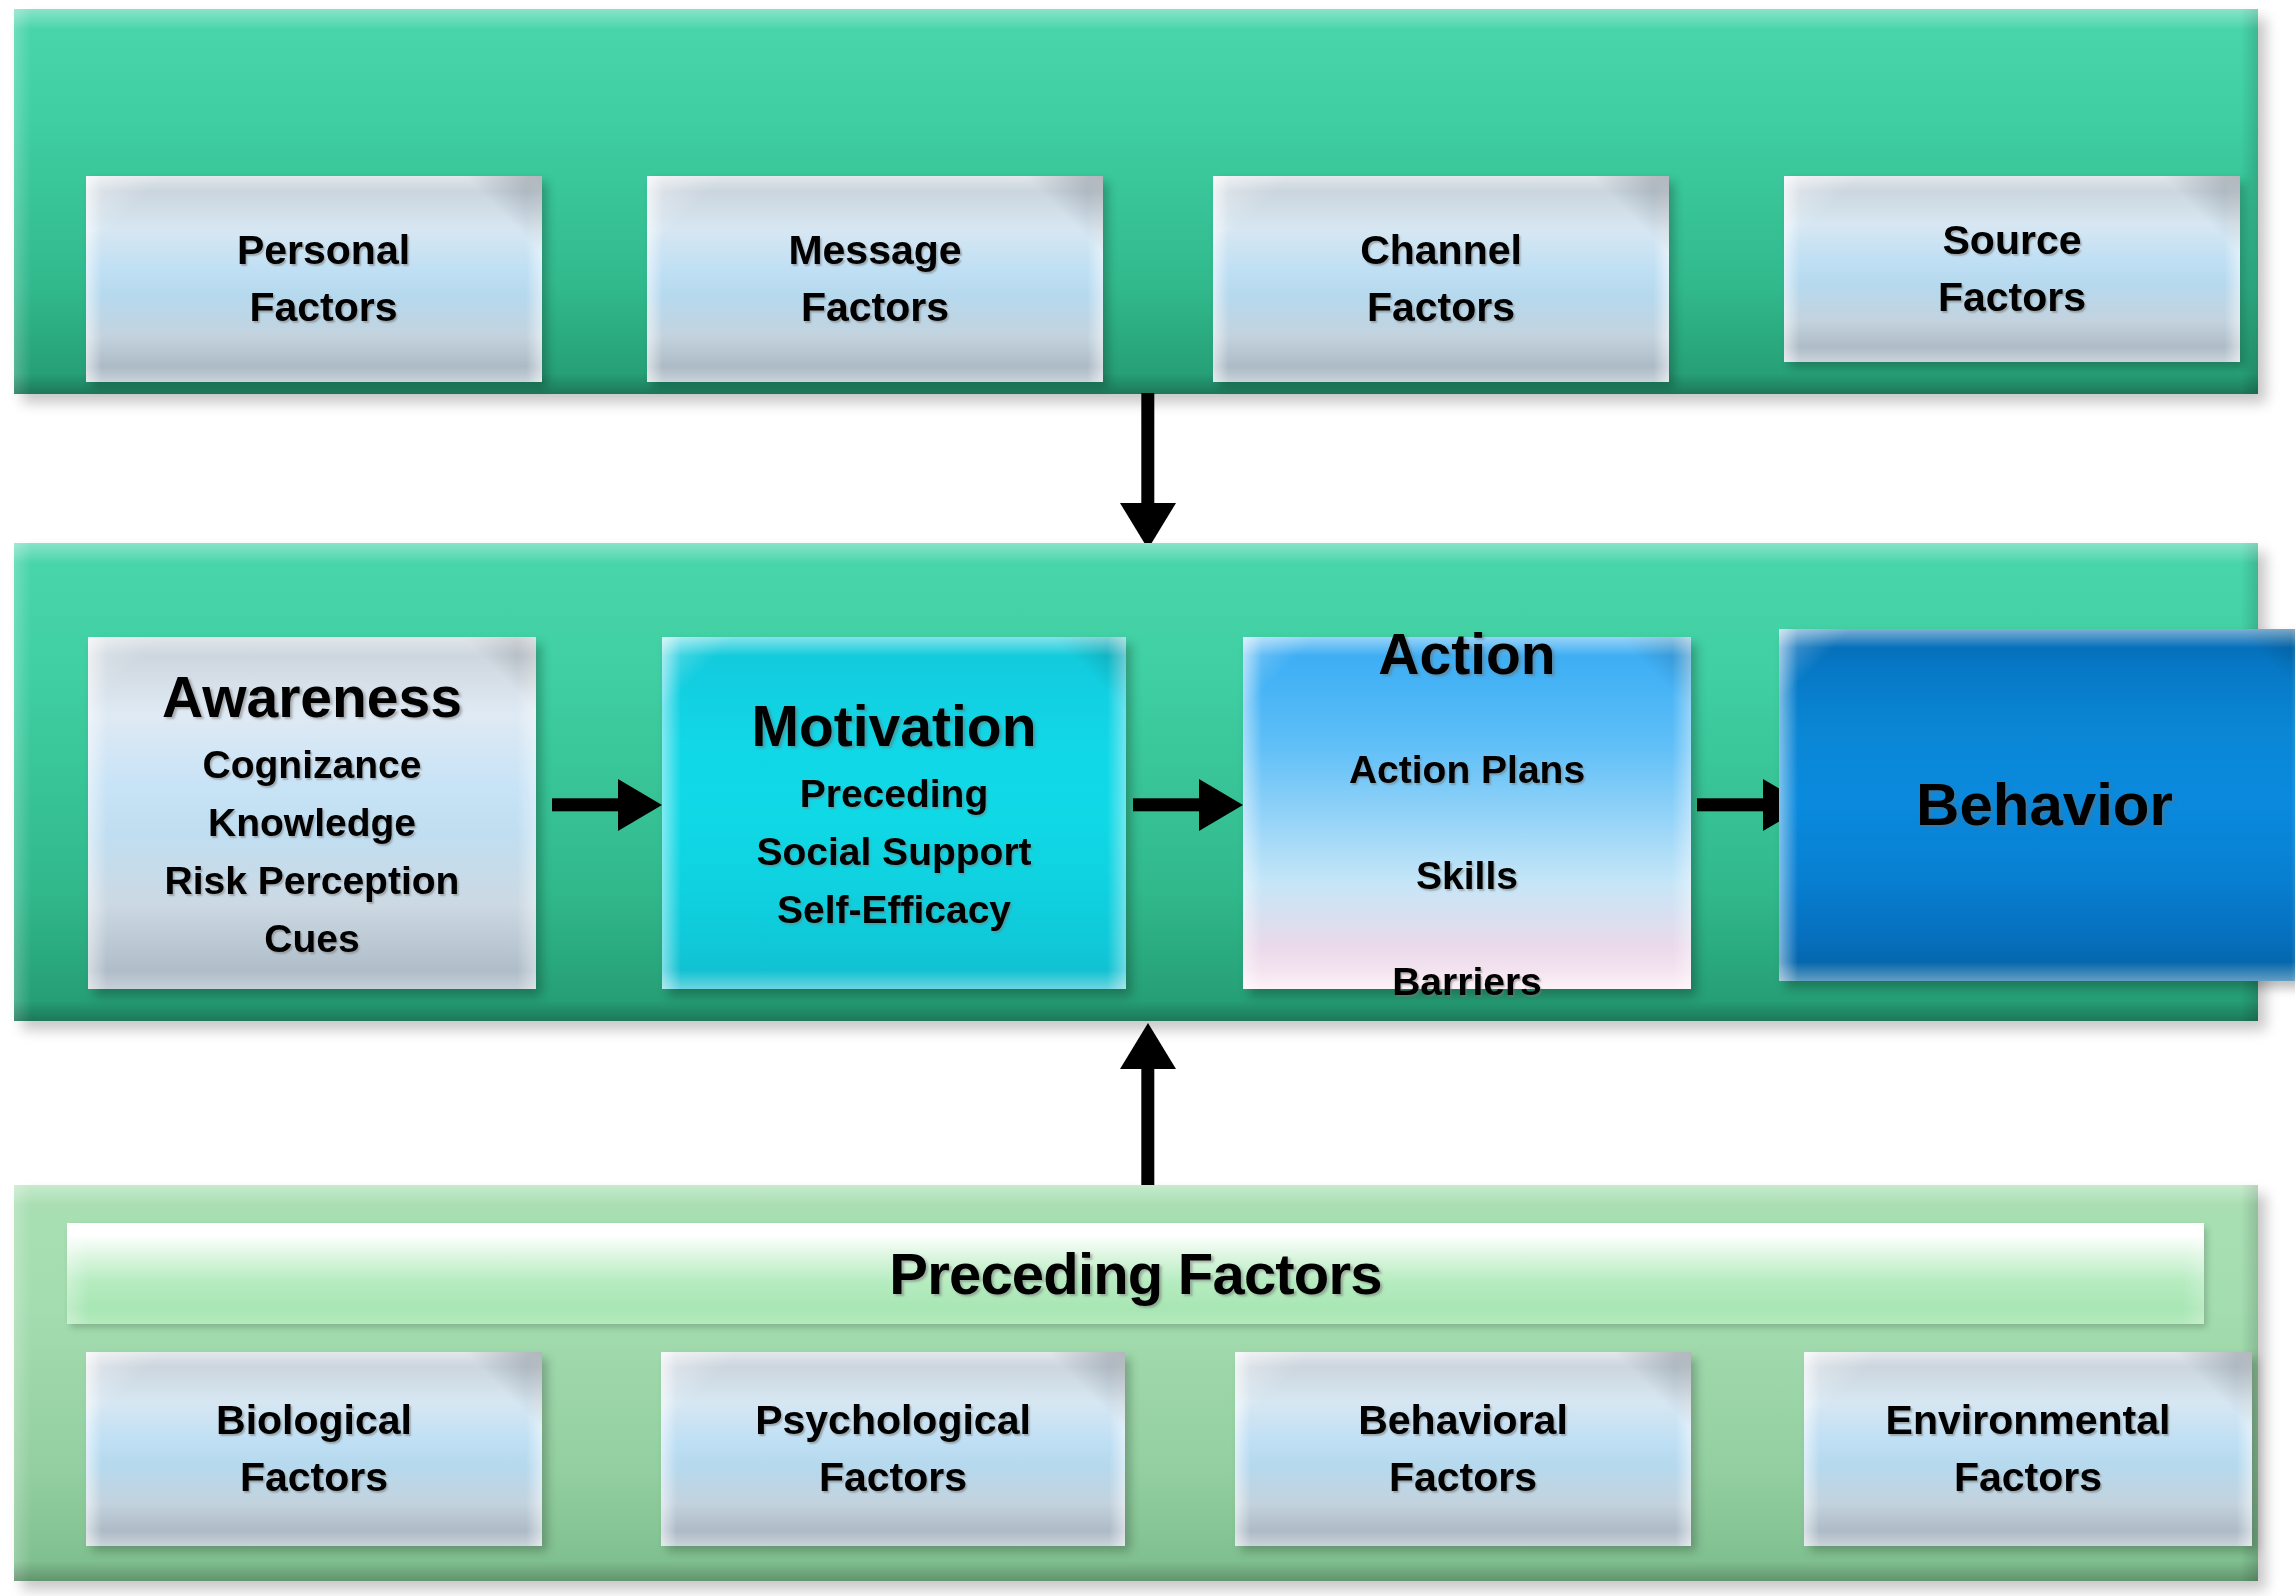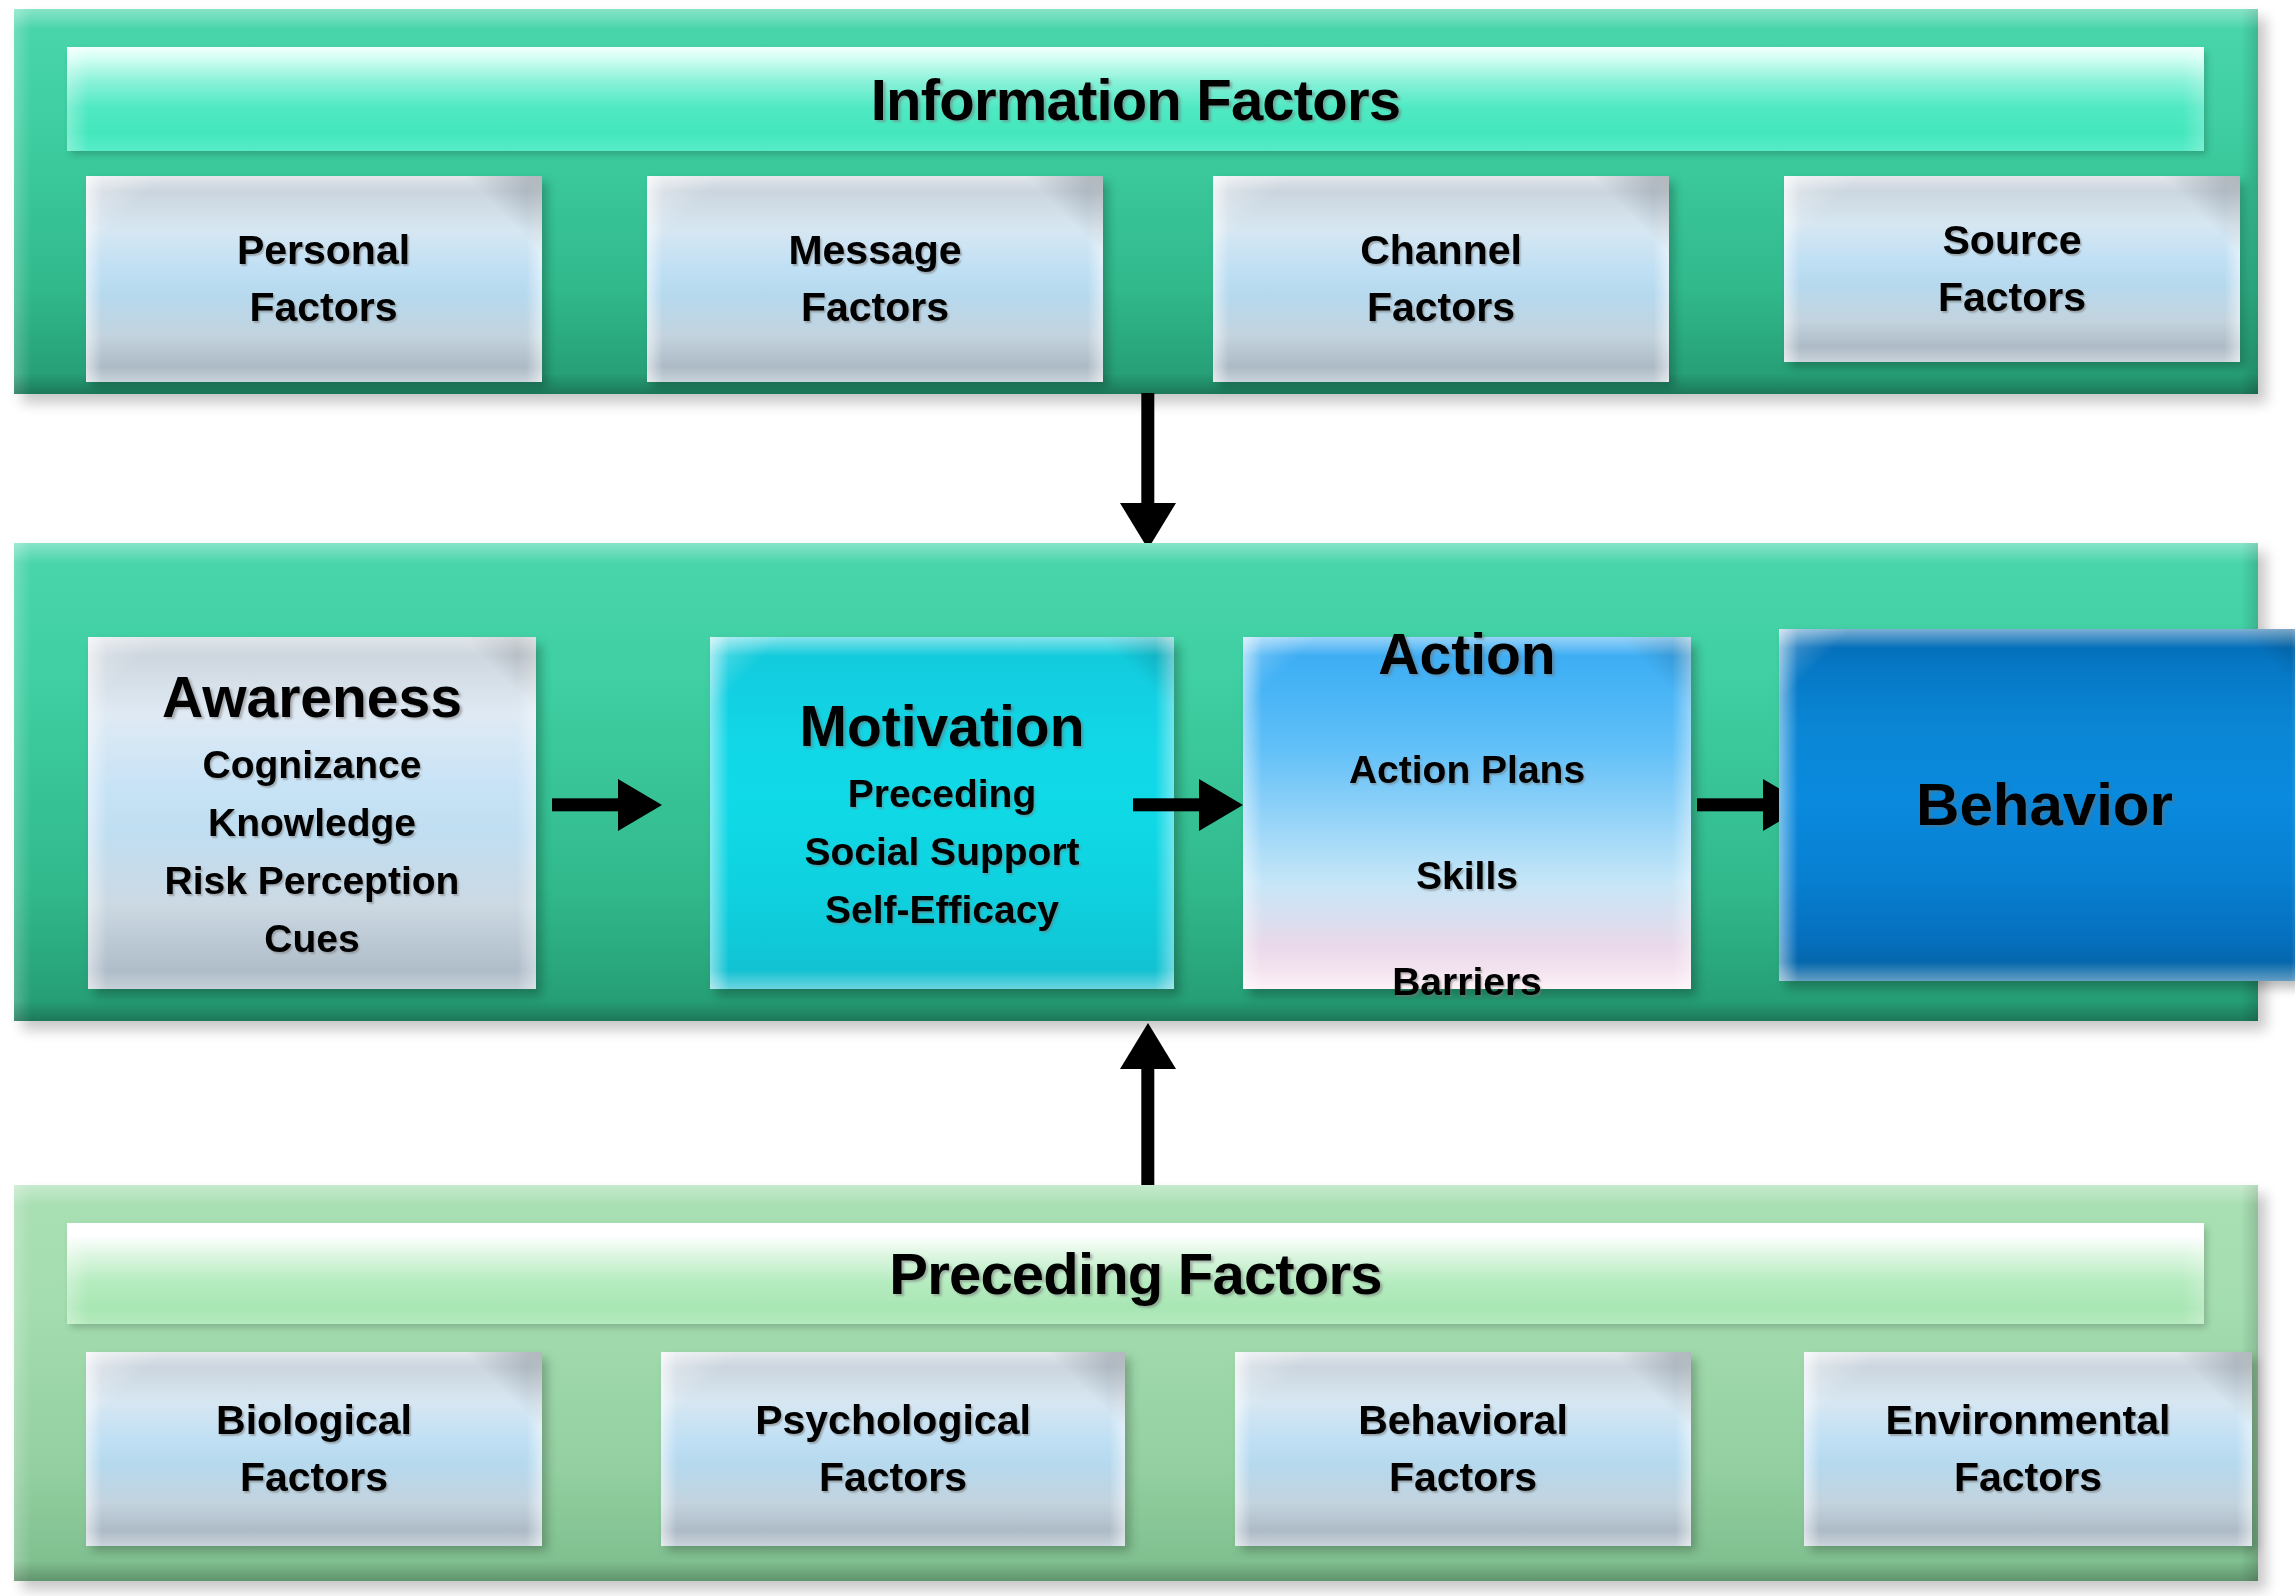--- a/index.html
+++ b/index.html
@@ -143,21 +143,20 @@
   }
   .stage-silver{
     background:linear-gradient(to bottom,
         #c7d0d9 0%, #d2dbe3 9%, #dfeaf4 22%, #c8e3f6 42%,
         #c0def1 56%, #ccd9e3 76%, #b2c0cc 93%, #a4b3c0 100%);
   }
   .stage-cyan{
     background:linear-gradient(to bottom,
         #12c9d9 0%, #12cee0 12%, #11d7e6 30%, #10d9e6 50%,
         #0fd2e0 70%, #10c8d8 88%, #12bccd 100%);
-    margin-left:48px;
   }
   .stage-sky{
     background:linear-gradient(to bottom,
         #3aabf3 0%, #44b2f5 12%, #62c0f7 32%, #96d4f8 52%,
         #c6e6f7 70%, #ead9ea 88%, #fbeaf3 100%);
   }
   .stage-blue{
     background:linear-gradient(to bottom,
         #0468b0 0%, #0677c4 10%, #0a86d4 28%, #0a8ade 48%,
         #0880d2 70%, #066fbe 88%, #04629f 100%);
@@ -213,24 +212,20 @@
   }
 </style>
 </head>
 <body>
 
 <div id="canvas">
 
   <div class="panel panel-teal" style="left:14px; top:9.4px; width:2244px; height:385px;">
     <div class="bevel-frame"></div>
 
-    <div class="headerbar hb-teal" style="left:53px; top:38px; width:2137px; height:104px;">
-      <div class="hb-bevel"></div>
-      <span class="hb-title">Information Factors</span>
-    </div>
 
     <div class="fbox" style="left:72px; top:167px; width:456px; height:206px;padding-left:19px;">
       <div class="inner-bevel"></div>
       <div class="corner-shade"></div>
       <span class="lbl">Personal</span>
       <span class="lbl">Factors</span>
     </div>
 
     <div class="fbox" style="left:633px; top:167px; width:456px; height:206px;">
       <div class="inner-bevel"></div>

